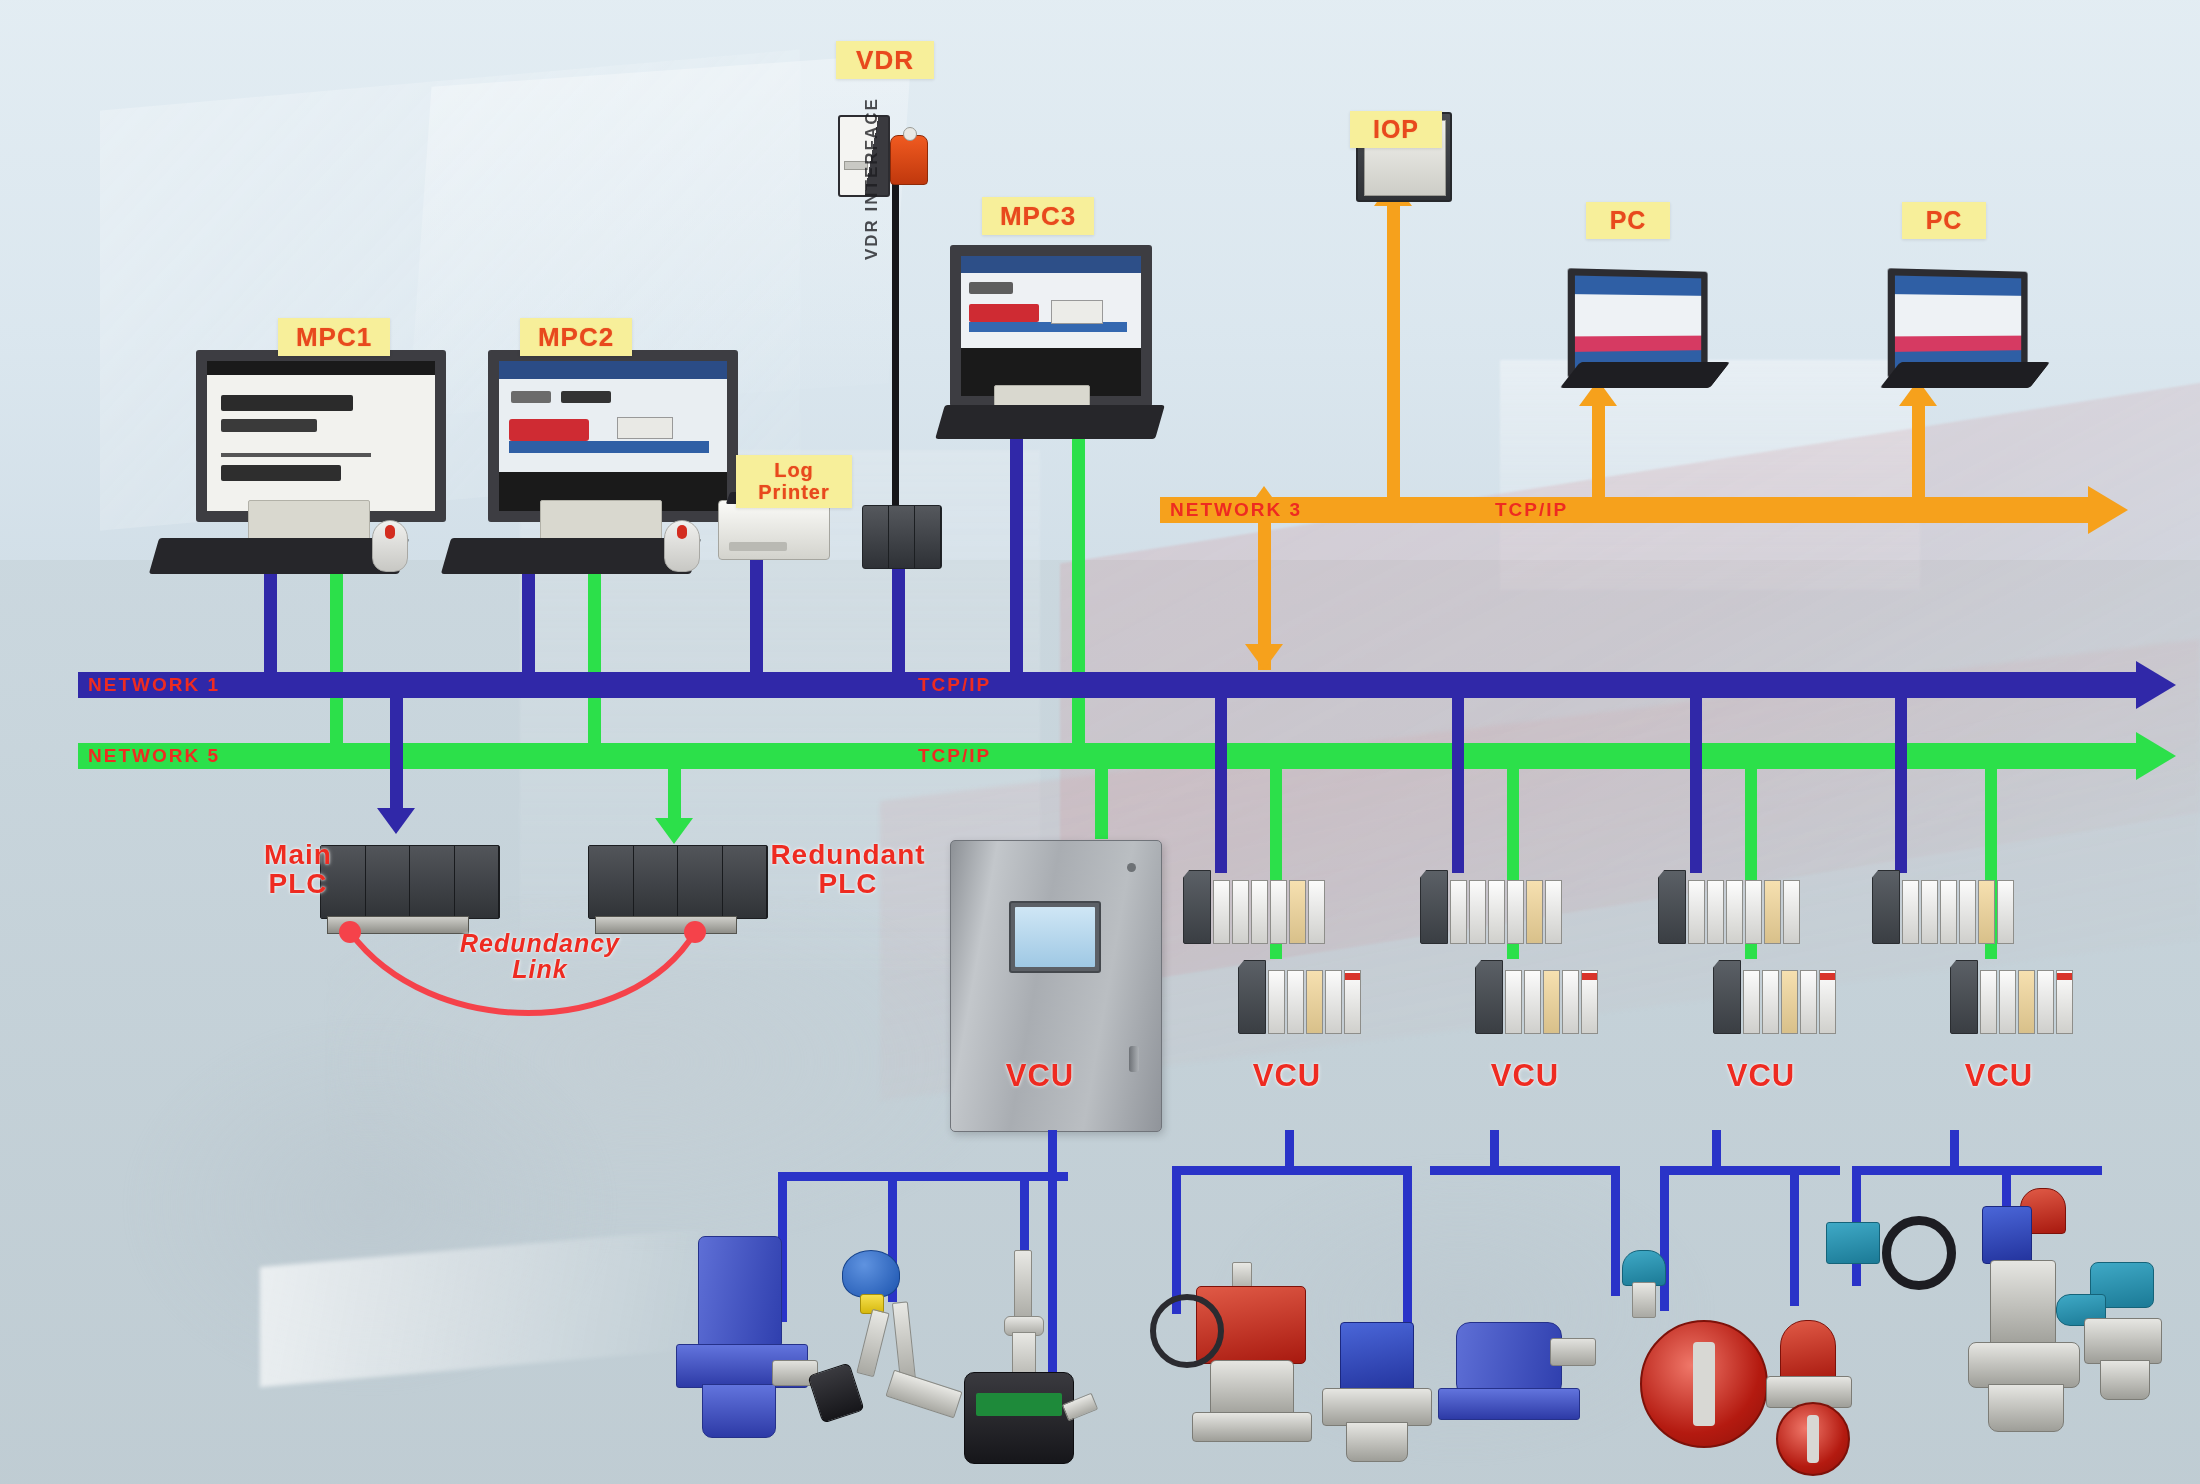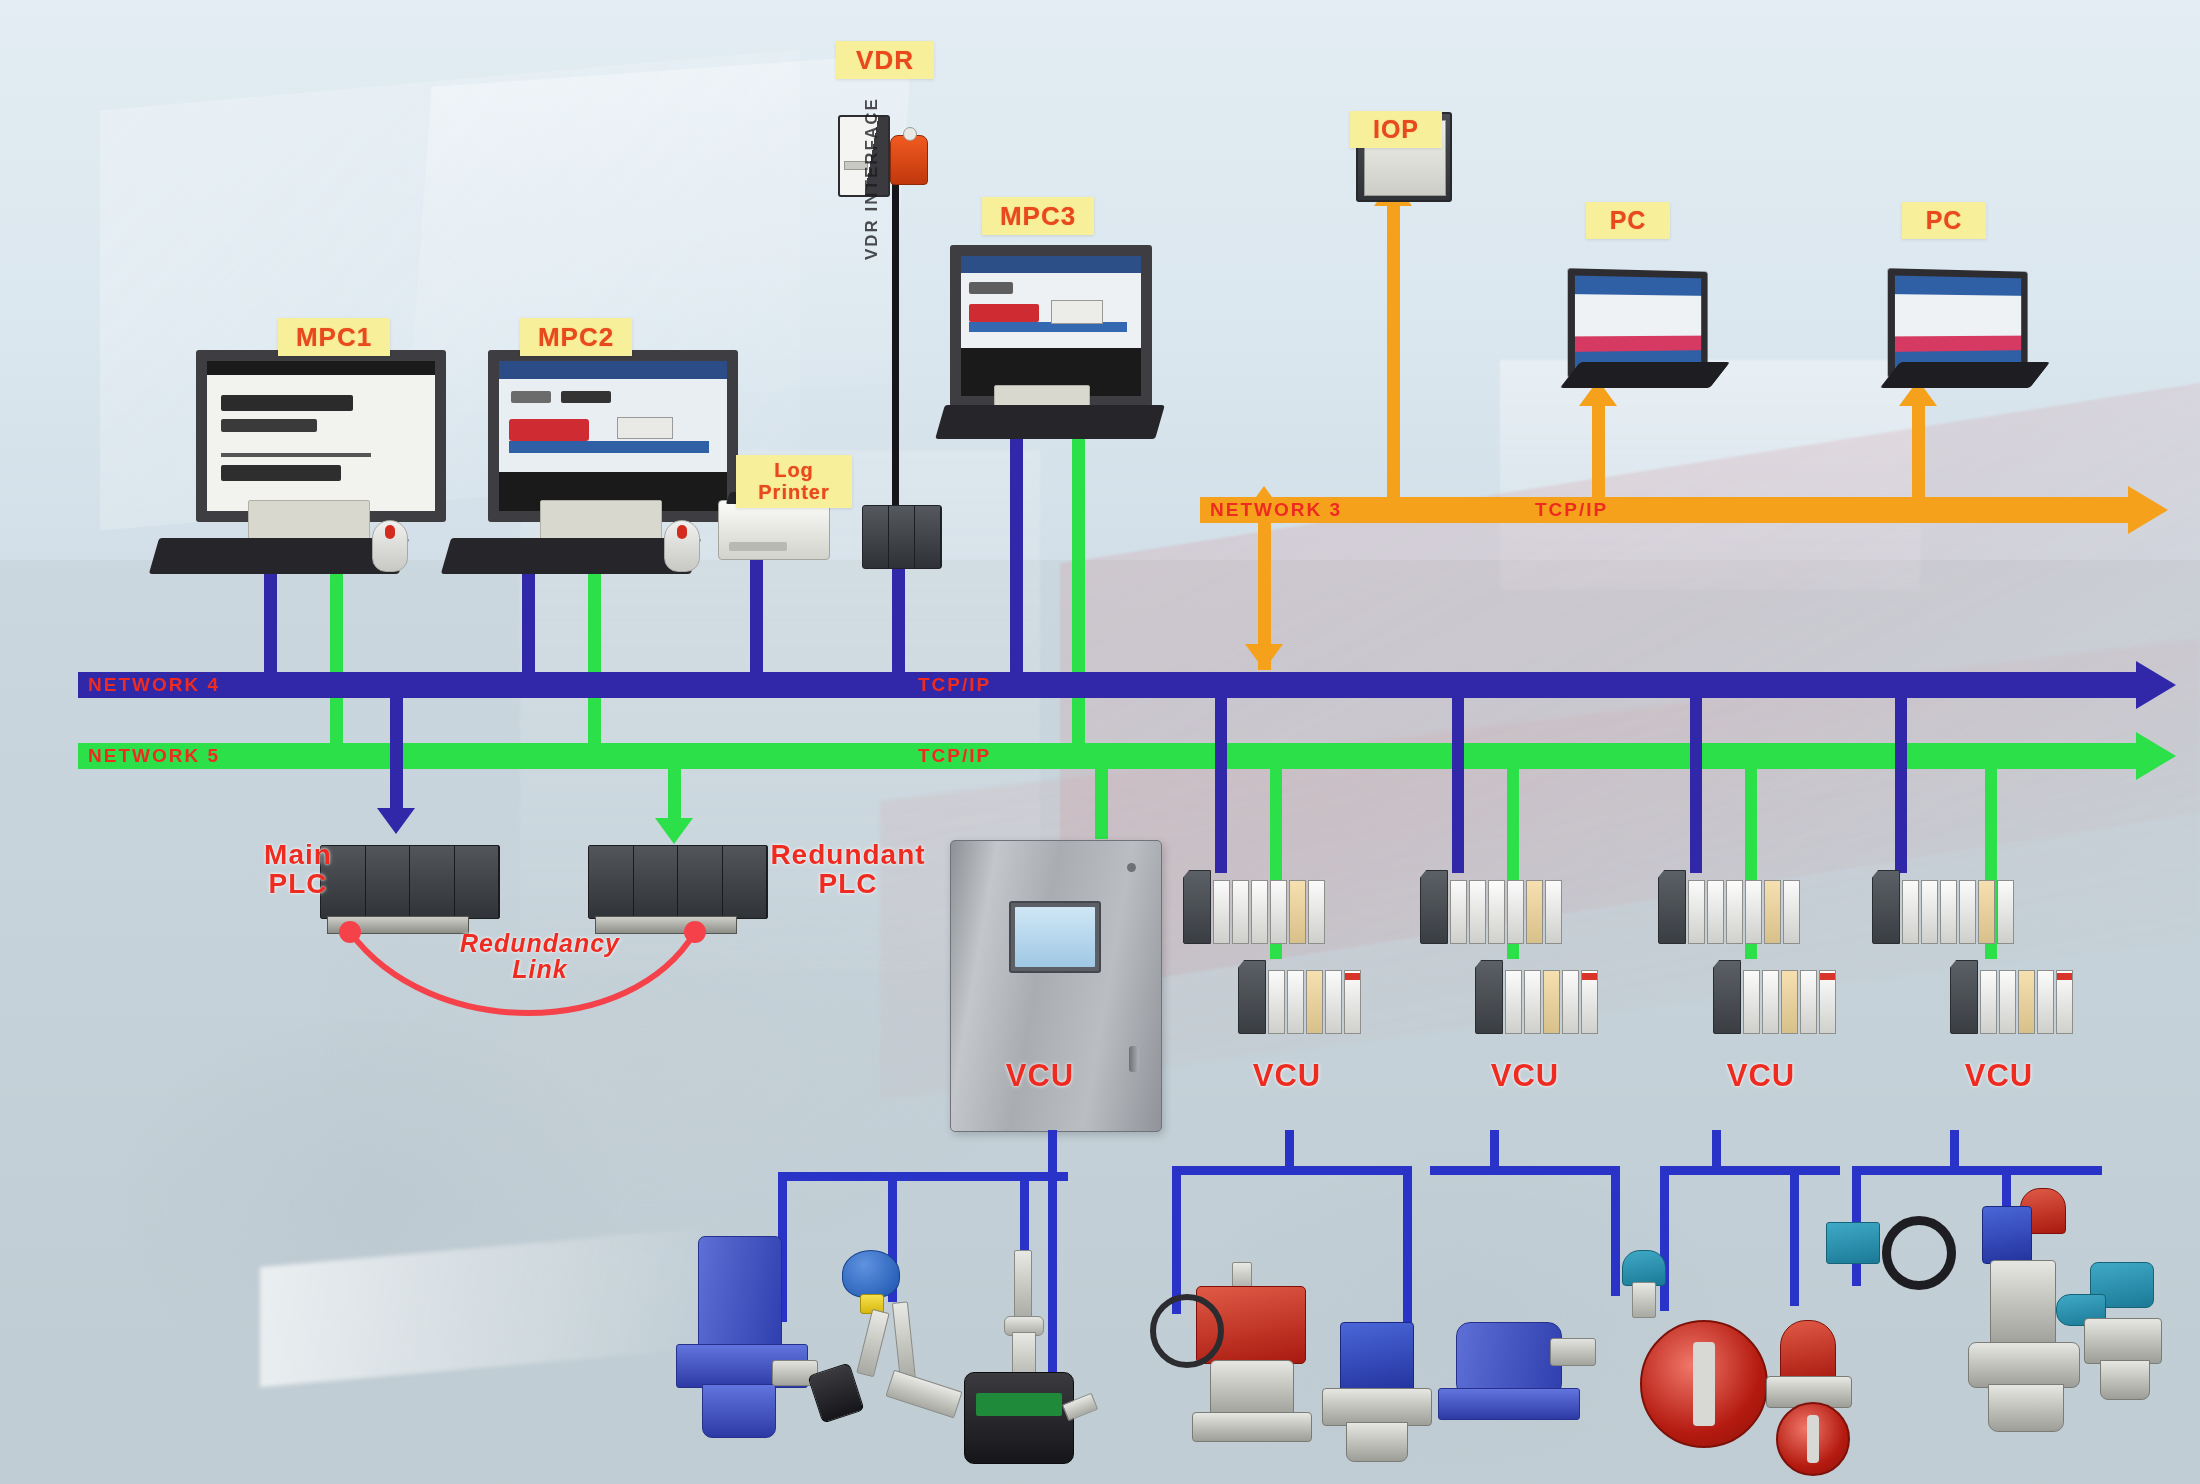--- a/index.html
+++ b/index.html
@@ -221,31 +221,31 @@
   <div class="vline" style="left:1592px;top:400px;width:13px;height:105px;background:#f6a11c;"></div>
   <div class="varrow" style="left:1579px;top:380px;border-left:19px solid transparent;border-right:19px solid transparent;border-bottom:26px solid #f6a11c;"></div>
 
   <div class="vline" style="left:1912px;top:400px;width:13px;height:105px;background:#f6a11c;"></div>
   <div class="varrow" style="left:1899px;top:380px;border-left:19px solid transparent;border-right:19px solid transparent;border-bottom:26px solid #f6a11c;"></div>
 
   <div class="vline" style="left:1258px;top:510px;width:13px;height:160px;background:#f6a11c;"></div>
   <div class="varrow" style="left:1245px;top:486px;border-left:19px solid transparent;border-right:19px solid transparent;border-bottom:26px solid #f6a11c;"></div>
   <div class="varrow" style="left:1245px;top:644px;border-left:19px solid transparent;border-right:19px solid transparent;border-top:26px solid #f6a11c;"></div>
 
-  <div class="bus" style="left:1200px;top:497px;width:960px;text-decoration:underline;">
+  <div class="bus" style="left:1160px;top:497px;width:960px;text-decoration:underline;">
     <div class="bar" style="width:930px;background:#f6a11c;"></div>
     <div class="head" style="left:928px;border-left:40px solid #f6a11c;"></div>
     <div class="txt" style="left:10px;">NETWORK 3</div>
     <div class="txt" style="left:335px;">TCP/IP</div>
   </div>
 
   <div class="bus" style="left:78px;top:672px;width:2090px;">
     <div class="bar" style="width:2060px;background:#3028a8;"></div>
     <div class="head" style="left:2058px;border-left:40px solid #3028a8;"></div>
-    <div class="txt" style="left:10px;">NETWORK 4</div>
+    <div class="txt" style="left:10px;">NETWORK 1</div>
     <div class="txt" style="left:840px;">TCP/IP</div>
   </div>
 
   <div class="bus" style="left:78px;top:743px;width:2090px;">
     <div class="bar" style="width:2060px;background:#2ce04a;"></div>
     <div class="head" style="left:2058px;border-left:40px solid #2ce04a;"></div>
     <div class="txt" style="left:10px;">NETWORK 5</div>
     <div class="txt" style="left:840px;">TCP/IP</div>
   </div>
 

